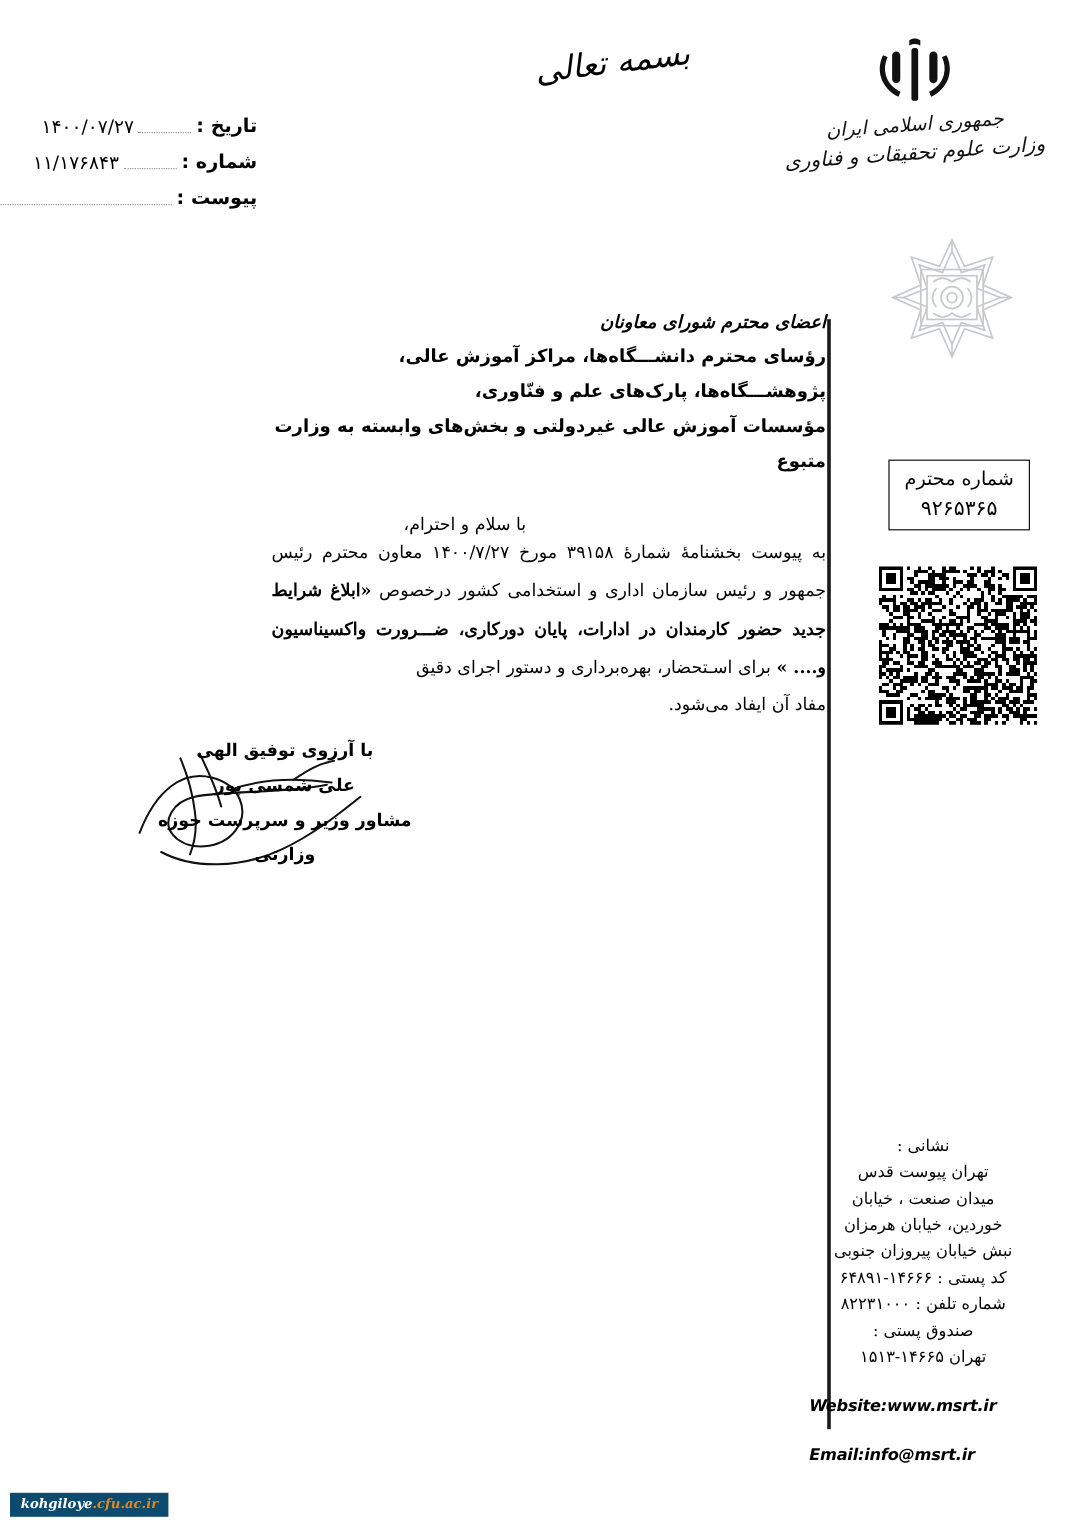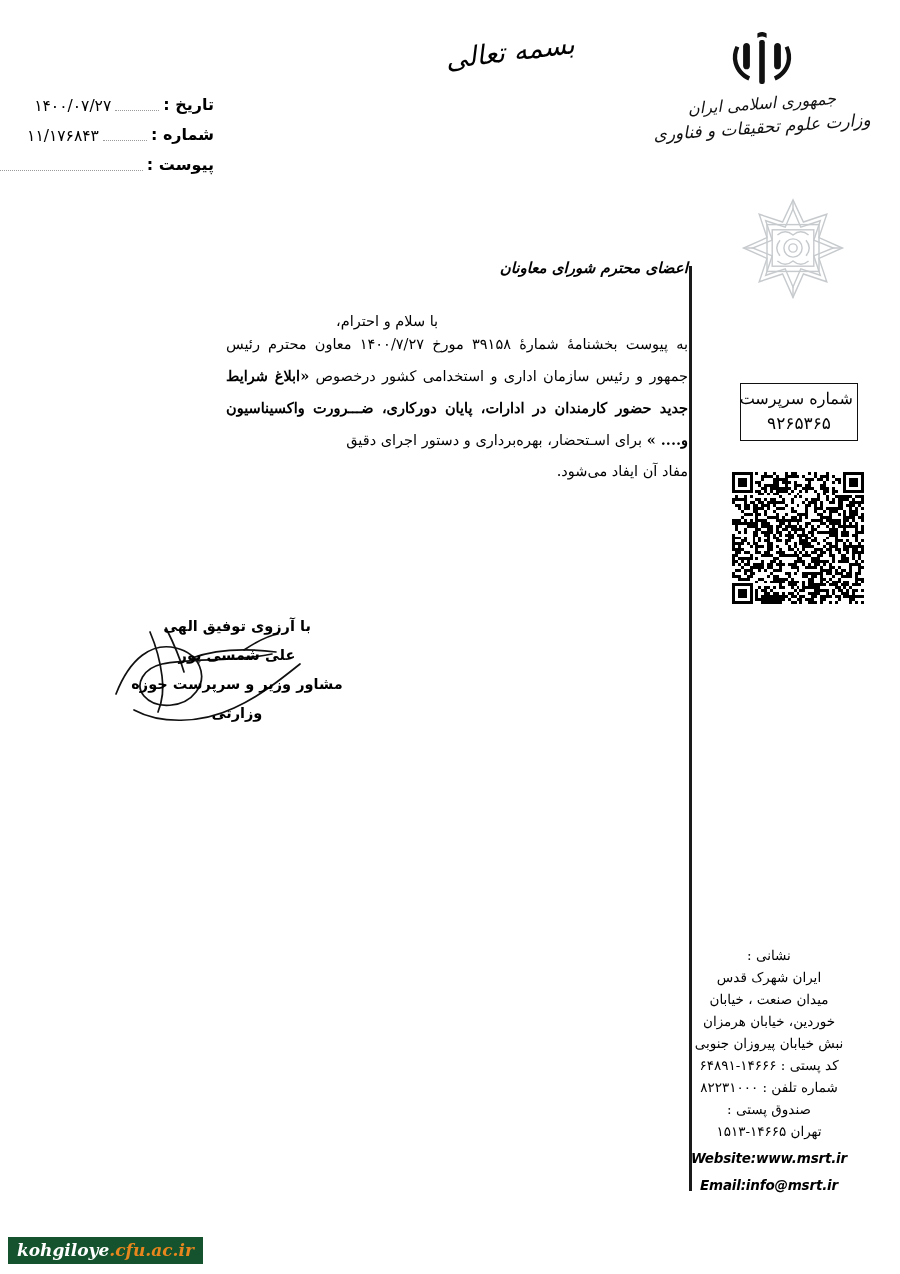--- a/index.html
+++ b/index.html
@@ -219,36 +219,36 @@
     letter-spacing: -0.2px;
     white-space: nowrap;
     text-align: center;
   }
   .address-row.web {
     font-family: "DejaVu Sans", "Liberation Sans", sans-serif;
     font-style: italic;
     font-weight: bold;
     font-size: 13.5px;
     direction: ltr;
-    text-align: center;
-    margin-top: 5px;
+    text-align: left;
+    margin-top: 19px;
   }
 
   
   .watermark {
     position: absolute;
     left: 8px;
     bottom: 10px;
-    background: #14532d;
+    background: #0c4a6e;
     padding: 3px 9px 4px 9px;
     direction: ltr;
     font-family: "DejaVu Serif", "Liberation Serif", serif;
     font-style: italic;
     font-weight: bold;
-    font-size: 17px;
+    font-size: 11px;
     white-space: nowrap;
   }
   .wm-a { color: #ffffff; }
   .wm-b { color: #e8861e; }
 </style>
 </head>
 <body>
 
 <div id="page">
 
@@ -301,32 +301,34 @@
       <path d="M60 34 q5 6 0 12"></path>
       <path d="M50 3 l0 8 M50 70 l0 8 M12 40 l8 0 M80 40 l8 0"></path>
     </g>
   </svg>
 
   <div class="divider"></div>
 
   <div class="letter">
     <div class="addressee">
       <div class="ln1">اعضای محترم شورای معاونان</div>
+      <div>رؤسای محترم دانشـــگاه‌ها، مراکز آموزش عالی، پژوهشـــگاه‌ها، پارک‌های علم و فنّاوری،</div>
+      <div>مؤسسات آموزش عالی غیردولتی و بخش‌های وابسته به وزارت متبوع</div>
     </div>
 
     <div class="salutation">با سلام و احترام،</div>
 
     <div class="bodytext">
       <span>به پیوست بخشنامهٔ شمارهٔ ۳۹۱۵۸ مورخ ۱۴۰۰/۷/۲۷ معاون محترم رئیس جمهور و رئیس سازمان اداری و استخدامی کشور درخصوص </span><b>«ابلاغ شرایط جدید حضور کارمندان در ادارات، پایان دورکاری، ضـــرورت واکسیناسیون و.... »</b><span> برای اسـتحضار، بهره‌برداری و دستور اجرای دقیق</span>
       <span class="tail">مفاد آن ایفاد می‌شود.</span>
     </div>
   </div>
 
   <div class="tracking-box">
-    <div class="tracking-label">شماره سرپرست</div>
+    <div class="tracking-label">شماره محترم</div>
     <div class="tracking-value">۹۲۶۵۳۶۵</div>
   </div>
 
   <svg class="qr" viewBox="0 0 45 45" shape-rendering="crispEdges">
     <rect width="45" height="45" fill="#ffffff"></rect>
     <g fill="#000000" id="qr-cells">
         <path d="M0 0h1v1h-1zM1 0h1v1h-1zM2 0h1v1h-1zM3 0h1v1h-1zM4 0h1v1h-1zM5 0h1v1h-1zM6 0h1v1h-1zM8 0h1v1h-1zM11 0h1v1h-1zM14 0h1v1h-1zM18 0h1v1h-1zM20 0h1v1h-1zM21 0h1v1h-1zM26 0h1v1h-1zM28 0h1v1h-1zM32 0h1v1h-1zM38 0h1v1h-1zM39 0h1v1h-1zM40 0h1v1h-1zM41 0h1v1h-1zM42 0h1v1h-1zM43 0h1v1h-1zM44 0h1v1h-1zM0 1h1v1h-1zM6 1h1v1h-1zM10 1h1v1h-1zM11 1h1v1h-1zM12 1h1v1h-1zM13 1h1v1h-1zM15 1h1v1h-1zM18 1h1v1h-1zM19 1h1v1h-1zM20 1h1v1h-1zM21 1h1v1h-1zM22 1h1v1h-1zM24 1h1v1h-1zM28 1h1v1h-1zM30 1h1v1h-1zM31 1h1v1h-1zM32 1h1v1h-1zM34 1h1v1h-1zM38 1h1v1h-1zM44 1h1v1h-1zM0 2h1v1h-1zM2 2h1v1h-1zM3 2h1v1h-1zM4 2h1v1h-1zM6 2h1v1h-1zM10 2h1v1h-1zM14 2h1v1h-1zM15 2h1v1h-1zM16 2h1v1h-1zM17 2h1v1h-1zM18 2h1v1h-1zM25 2h1v1h-1zM26 2h1v1h-1zM27 2h1v1h-1zM29 2h1v1h-1zM30 2h1v1h-1zM32 2h1v1h-1zM35 2h1v1h-1zM36 2h1v1h-1zM38 2h1v1h-1zM40 2h1v1h-1zM41 2h1v1h-1zM42 2h1v1h-1zM44 2h1v1h-1zM0 3h1v1h-1zM2 3h1v1h-1zM3 3h1v1h-1zM4 3h1v1h-1zM6 3h1v1h-1zM8 3h1v1h-1zM9 3h1v1h-1zM14 3h1v1h-1zM15 3h1v1h-1zM17 3h1v1h-1zM18 3h1v1h-1zM19 3h1v1h-1zM21 3h1v1h-1zM26 3h1v1h-1zM31 3h1v1h-1zM34 3h1v1h-1zM36 3h1v1h-1zM38 3h1v1h-1zM40 3h1v1h-1zM41 3h1v1h-1zM42 3h1v1h-1zM44 3h1v1h-1zM0 4h1v1h-1zM2 4h1v1h-1zM3 4h1v1h-1zM4 4h1v1h-1zM6 4h1v1h-1zM9 4h1v1h-1zM11 4h1v1h-1zM12 4h1v1h-1zM13 4h1v1h-1zM14 4h1v1h-1zM15 4h1v1h-1zM18 4h1v1h-1zM21 4h1v1h-1zM22 4h1v1h-1zM23 4h1v1h-1zM25 4h1v1h-1zM26 4h1v1h-1zM30 4h1v1h-1zM31 4h1v1h-1zM38 4h1v1h-1zM40 4h1v1h-1zM41 4h1v1h-1zM42 4h1v1h-1zM44 4h1v1h-1zM0 5h1v1h-1zM6 5h1v1h-1zM10 5h1v1h-1zM11 5h1v1h-1zM13 5h1v1h-1zM14 5h1v1h-1zM15 5h1v1h-1zM16 5h1v1h-1zM17 5h1v1h-1zM18 5h1v1h-1zM19 5h1v1h-1zM21 5h1v1h-1zM24 5h1v1h-1zM25 5h1v1h-1zM26 5h1v1h-1zM27 5h1v1h-1zM30 5h1v1h-1zM31 5h1v1h-1zM32 5h1v1h-1zM34 5h1v1h-1zM38 5h1v1h-1zM44 5h1v1h-1zM0 6h1v1h-1zM1 6h1v1h-1zM2 6h1v1h-1zM3 6h1v1h-1zM4 6h1v1h-1zM5 6h1v1h-1zM6 6h1v1h-1zM8 6h1v1h-1zM9 6h1v1h-1zM11 6h1v1h-1zM13 6h1v1h-1zM15 6h1v1h-1zM16 6h1v1h-1zM17 6h1v1h-1zM18 6h1v1h-1zM20 6h1v1h-1zM23 6h1v1h-1zM25 6h1v1h-1zM28 6h1v1h-1zM31 6h1v1h-1zM32 6h1v1h-1zM34 6h1v1h-1zM35 6h1v1h-1zM38 6h1v1h-1zM39 6h1v1h-1zM40 6h1v1h-1zM41 6h1v1h-1zM42 6h1v1h-1zM43 6h1v1h-1zM44 6h1v1h-1zM9 7h1v1h-1zM10 7h1v1h-1zM12 7h1v1h-1zM14 7h1v1h-1zM15 7h1v1h-1zM19 7h1v1h-1zM22 7h1v1h-1zM29 7h1v1h-1zM31 7h1v1h-1zM34 7h1v1h-1zM1 8h1v1h-1zM4 8h1v1h-1zM6 8h1v1h-1zM16 8h1v1h-1zM21 8h1v1h-1zM23 8h1v1h-1zM29 8h1v1h-1zM32 8h1v1h-1zM35 8h1v1h-1zM36 8h1v1h-1zM37 8h1v1h-1zM38 8h1v1h-1zM39 8h1v1h-1zM40 8h1v1h-1zM42 8h1v1h-1zM43 8h1v1h-1zM44 8h1v1h-1zM0 9h1v1h-1zM1 9h1v1h-1zM2 9h1v1h-1zM3 9h1v1h-1zM4 9h1v1h-1zM8 9h1v1h-1zM9 9h1v1h-1zM11 9h1v1h-1zM13 9h1v1h-1zM14 9h1v1h-1zM17 9h1v1h-1zM20 9h1v1h-1zM25 9h1v1h-1zM27 9h1v1h-1zM28 9h1v1h-1zM29 9h1v1h-1zM32 9h1v1h-1zM34 9h1v1h-1zM36 9h1v1h-1zM37 9h1v1h-1zM38 9h1v1h-1zM39 9h1v1h-1zM41 9h1v1h-1zM44 9h1v1h-1zM0 10h1v1h-1zM4 10h1v1h-1zM6 10h1v1h-1zM7 10h1v1h-1zM9 10h1v1h-1zM10 10h1v1h-1zM12 10h1v1h-1zM13 10h1v1h-1zM14 10h1v1h-1zM15 10h1v1h-1zM16 10h1v1h-1zM17 10h1v1h-1zM20 10h1v1h-1zM24 10h1v1h-1zM26 10h1v1h-1zM27 10h1v1h-1zM28 10h1v1h-1zM30 10h1v1h-1zM33 10h1v1h-1zM34 10h1v1h-1zM36 10h1v1h-1zM37 10h1v1h-1zM40 10h1v1h-1zM41 10h1v1h-1zM42 10h1v1h-1zM43 10h1v1h-1zM44 10h1v1h-1zM1 11h1v1h-1zM2 11h1v1h-1zM4 11h1v1h-1zM5 11h1v1h-1zM7 11h1v1h-1zM8 11h1v1h-1zM10 11h1v1h-1zM11 11h1v1h-1zM12 11h1v1h-1zM14 11h1v1h-1zM18 11h1v1h-1zM22 11h1v1h-1zM25 11h1v1h-1zM26 11h1v1h-1zM28 11h1v1h-1zM30 11h1v1h-1zM36 11h1v1h-1zM37 11h1v1h-1zM39 11h1v1h-1zM40 11h1v1h-1zM41 11h1v1h-1zM43 11h1v1h-1zM2 12h1v1h-1zM4 12h1v1h-1zM5 12h1v1h-1zM7 12h1v1h-1zM8 12h1v1h-1zM9 12h1v1h-1zM10 12h1v1h-1zM12 12h1v1h-1zM15 12h1v1h-1zM16 12h1v1h-1zM17 12h1v1h-1zM20 12h1v1h-1zM25 12h1v1h-1zM28 12h1v1h-1zM29 12h1v1h-1zM30 12h1v1h-1zM32 12h1v1h-1zM33 12h1v1h-1zM34 12h1v1h-1zM35 12h1v1h-1zM36 12h1v1h-1zM37 12h1v1h-1zM40 12h1v1h-1zM42 12h1v1h-1zM44 12h1v1h-1zM3 13h1v1h-1zM7 13h1v1h-1zM8 13h1v1h-1zM11 13h1v1h-1zM14 13h1v1h-1zM20 13h1v1h-1zM21 13h1v1h-1zM25 13h1v1h-1zM28 13h1v1h-1zM31 13h1v1h-1zM33 13h1v1h-1zM34 13h1v1h-1zM35 13h1v1h-1zM38 13h1v1h-1zM40 13h1v1h-1zM41 13h1v1h-1zM42 13h1v1h-1zM4 14h1v1h-1zM5 14h1v1h-1zM6 14h1v1h-1zM8 14h1v1h-1zM9 14h1v1h-1zM11 14h1v1h-1zM15 14h1v1h-1zM18 14h1v1h-1zM22 14h1v1h-1zM23 14h1v1h-1zM24 14h1v1h-1zM25 14h1v1h-1zM29 14h1v1h-1zM30 14h1v1h-1zM33 14h1v1h-1zM36 14h1v1h-1zM38 14h1v1h-1zM40 14h1v1h-1zM41 14h1v1h-1zM42 14h1v1h-1zM44 14h1v1h-1zM3 15h1v1h-1zM8 15h1v1h-1zM12 15h1v1h-1zM13 15h1v1h-1zM14 15h1v1h-1zM15 15h1v1h-1zM17 15h1v1h-1zM20 15h1v1h-1zM21 15h1v1h-1zM23 15h1v1h-1zM25 15h1v1h-1zM30 15h1v1h-1zM31 15h1v1h-1zM32 15h1v1h-1zM33 15h1v1h-1zM38 15h1v1h-1zM39 15h1v1h-1zM40 15h1v1h-1zM41 15h1v1h-1zM43 15h1v1h-1zM44 15h1v1h-1zM0 16h1v1h-1zM1 16h1v1h-1zM2 16h1v1h-1zM4 16h1v1h-1zM6 16h1v1h-1zM8 16h1v1h-1zM9 16h1v1h-1zM10 16h1v1h-1zM11 16h1v1h-1zM15 16h1v1h-1zM16 16h1v1h-1zM17 16h1v1h-1zM18 16h1v1h-1zM19 16h1v1h-1zM20 16h1v1h-1zM21 16h1v1h-1zM22 16h1v1h-1zM23 16h1v1h-1zM27 16h1v1h-1zM28 16h1v1h-1zM29 16h1v1h-1zM30 16h1v1h-1zM32 16h1v1h-1zM33 16h1v1h-1zM34 16h1v1h-1zM35 16h1v1h-1zM36 16h1v1h-1zM38 16h1v1h-1zM39 16h1v1h-1zM41 16h1v1h-1zM44 16h1v1h-1zM0 17h1v1h-1zM1 17h1v1h-1zM2 17h1v1h-1zM3 17h1v1h-1zM4 17h1v1h-1zM5 17h1v1h-1zM6 17h1v1h-1zM7 17h1v1h-1zM8 17h1v1h-1zM10 17h1v1h-1zM11 17h1v1h-1zM12 17h1v1h-1zM16 17h1v1h-1zM17 17h1v1h-1zM19 17h1v1h-1zM22 17h1v1h-1zM25 17h1v1h-1zM26 17h1v1h-1zM30 17h1v1h-1zM31 17h1v1h-1zM33 17h1v1h-1zM34 17h1v1h-1zM35 17h1v1h-1zM36 17h1v1h-1zM38 17h1v1h-1zM40 17h1v1h-1zM42 17h1v1h-1zM1 18h1v1h-1zM5 18h1v1h-1zM6 18h1v1h-1zM7 18h1v1h-1zM8 18h1v1h-1zM10 18h1v1h-1zM11 18h1v1h-1zM12 18h1v1h-1zM13 18h1v1h-1zM15 18h1v1h-1zM16 18h1v1h-1zM18 18h1v1h-1zM19 18h1v1h-1zM20 18h1v1h-1zM21 18h1v1h-1zM23 18h1v1h-1zM25 18h1v1h-1zM27 18h1v1h-1zM29 18h1v1h-1zM32 18h1v1h-1zM34 18h1v1h-1zM36 18h1v1h-1zM37 18h1v1h-1zM38 18h1v1h-1zM39 18h1v1h-1zM40 18h1v1h-1zM41 18h1v1h-1zM42 18h1v1h-1zM44 18h1v1h-1zM1 19h1v1h-1zM4 19h1v1h-1zM8 19h1v1h-1zM9 19h1v1h-1zM12 19h1v1h-1zM13 19h1v1h-1zM15 19h1v1h-1zM17 19h1v1h-1zM18 19h1v1h-1zM20 19h1v1h-1zM21 19h1v1h-1zM22 19h1v1h-1zM23 19h1v1h-1zM24 19h1v1h-1zM27 19h1v1h-1zM28 19h1v1h-1zM33 19h1v1h-1zM34 19h1v1h-1zM35 19h1v1h-1zM38 19h1v1h-1zM42 19h1v1h-1zM44 19h1v1h-1zM2 20h1v1h-1zM4 20h1v1h-1zM7 20h1v1h-1zM8 20h1v1h-1zM10 20h1v1h-1zM11 20h1v1h-1zM12 20h1v1h-1zM13 20h1v1h-1zM15 20h1v1h-1zM16 20h1v1h-1zM19 20h1v1h-1zM21 20h1v1h-1zM24 20h1v1h-1zM26 20h1v1h-1zM27 20h1v1h-1zM29 20h1v1h-1zM30 20h1v1h-1zM31 20h1v1h-1zM32 20h1v1h-1zM33 20h1v1h-1zM34 20h1v1h-1zM35 20h1v1h-1zM37 20h1v1h-1zM38 20h1v1h-1zM39 20h1v1h-1zM42 20h1v1h-1zM43 20h1v1h-1zM44 20h1v1h-1zM0 21h1v1h-1zM7 21h1v1h-1zM8 21h1v1h-1zM11 21h1v1h-1zM12 21h1v1h-1zM14 21h1v1h-1zM16 21h1v1h-1zM18 21h1v1h-1zM19 21h1v1h-1zM20 21h1v1h-1zM22 21h1v1h-1zM23 21h1v1h-1zM24 21h1v1h-1zM25 21h1v1h-1zM27 21h1v1h-1zM33 21h1v1h-1zM34 21h1v1h-1zM35 21h1v1h-1zM37 21h1v1h-1zM38 21h1v1h-1zM39 21h1v1h-1zM41 21h1v1h-1zM42 21h1v1h-1zM0 22h1v1h-1zM1 22h1v1h-1zM2 22h1v1h-1zM4 22h1v1h-1zM7 22h1v1h-1zM9 22h1v1h-1zM12 22h1v1h-1zM14 22h1v1h-1zM15 22h1v1h-1zM19 22h1v1h-1zM20 22h1v1h-1zM23 22h1v1h-1zM25 22h1v1h-1zM26 22h1v1h-1zM28 22h1v1h-1zM32 22h1v1h-1zM35 22h1v1h-1zM42 22h1v1h-1zM0 23h1v1h-1zM3 23h1v1h-1zM4 23h1v1h-1zM7 23h1v1h-1zM9 23h1v1h-1zM11 23h1v1h-1zM12 23h1v1h-1zM15 23h1v1h-1zM16 23h1v1h-1zM18 23h1v1h-1zM19 23h1v1h-1zM23 23h1v1h-1zM24 23h1v1h-1zM25 23h1v1h-1zM27 23h1v1h-1zM28 23h1v1h-1zM31 23h1v1h-1zM35 23h1v1h-1zM36 23h1v1h-1zM37 23h1v1h-1zM39 23h1v1h-1zM42 23h1v1h-1zM44 23h1v1h-1zM0 24h1v1h-1zM1 24h1v1h-1zM2 24h1v1h-1zM3 24h1v1h-1zM5 24h1v1h-1zM7 24h1v1h-1zM8 24h1v1h-1zM12 24h1v1h-1zM13 24h1v1h-1zM18 24h1v1h-1zM21 24h1v1h-1zM23 24h1v1h-1zM24 24h1v1h-1zM25 24h1v1h-1zM26 24h1v1h-1zM29 24h1v1h-1zM32 24h1v1h-1zM33 24h1v1h-1zM35 24h1v1h-1zM38 24h1v1h-1zM40 24h1v1h-1zM43 24h1v1h-1zM0 25h1v1h-1zM2 25h1v1h-1zM6 25h1v1h-1zM8 25h1v1h-1zM9 25h1v1h-1zM10 25h1v1h-1zM12 25h1v1h-1zM13 25h1v1h-1zM15 25h1v1h-1zM19 25h1v1h-1zM21 25h1v1h-1zM24 25h1v1h-1zM25 25h1v1h-1zM26 25h1v1h-1zM27 25h1v1h-1zM31 25h1v1h-1zM33 25h1v1h-1zM34 25h1v1h-1zM35 25h1v1h-1zM38 25h1v1h-1zM39 25h1v1h-1zM40 25h1v1h-1zM41 25h1v1h-1zM42 25h1v1h-1zM43 25h1v1h-1zM44 25h1v1h-1zM0 26h1v1h-1zM1 26h1v1h-1zM2 26h1v1h-1zM3 26h1v1h-1zM8 26h1v1h-1zM12 26h1v1h-1zM13 26h1v1h-1zM16 26h1v1h-1zM19 26h1v1h-1zM20 26h1v1h-1zM22 26h1v1h-1zM24 26h1v1h-1zM28 26h1v1h-1zM29 26h1v1h-1zM30 26h1v1h-1zM32 26h1v1h-1zM33 26h1v1h-1zM35 26h1v1h-1zM36 26h1v1h-1zM38 26h1v1h-1zM39 26h1v1h-1zM41 26h1v1h-1zM42 26h1v1h-1zM44 26h1v1h-1zM1 27h1v1h-1zM2 27h1v1h-1zM4 27h1v1h-1zM5 27h1v1h-1zM8 27h1v1h-1zM9 27h1v1h-1zM11 27h1v1h-1zM12 27h1v1h-1zM15 27h1v1h-1zM16 27h1v1h-1zM17 27h1v1h-1zM21 27h1v1h-1zM23 27h1v1h-1zM25 27h1v1h-1zM27 27h1v1h-1zM28 27h1v1h-1zM30 27h1v1h-1zM31 27h1v1h-1zM33 27h1v1h-1zM36 27h1v1h-1zM39 27h1v1h-1zM41 27h1v1h-1zM42 27h1v1h-1zM43 27h1v1h-1zM44 27h1v1h-1zM0 28h1v1h-1zM1 28h1v1h-1zM6 28h1v1h-1zM10 28h1v1h-1zM11 28h1v1h-1zM12 28h1v1h-1zM13 28h1v1h-1zM16 28h1v1h-1zM17 28h1v1h-1zM18 28h1v1h-1zM19 28h1v1h-1zM20 28h1v1h-1zM21 28h1v1h-1zM22 28h1v1h-1zM24 28h1v1h-1zM25 28h1v1h-1zM26 28h1v1h-1zM29 28h1v1h-1zM30 28h1v1h-1zM33 28h1v1h-1zM34 28h1v1h-1zM37 28h1v1h-1zM38 28h1v1h-1zM41 28h1v1h-1zM43 28h1v1h-1zM0 29h1v1h-1zM2 29h1v1h-1zM3 29h1v1h-1zM4 29h1v1h-1zM5 29h1v1h-1zM6 29h1v1h-1zM8 29h1v1h-1zM14 29h1v1h-1zM15 29h1v1h-1zM22 29h1v1h-1zM23 29h1v1h-1zM27 29h1v1h-1zM28 29h1v1h-1zM29 29h1v1h-1zM34 29h1v1h-1zM37 29h1v1h-1zM38 29h1v1h-1zM39 29h1v1h-1zM41 29h1v1h-1zM43 29h1v1h-1zM0 30h1v1h-1zM1 30h1v1h-1zM3 30h1v1h-1zM5 30h1v1h-1zM10 30h1v1h-1zM13 30h1v1h-1zM14 30h1v1h-1zM16 30h1v1h-1zM21 30h1v1h-1zM22 30h1v1h-1zM23 30h1v1h-1zM24 30h1v1h-1zM27 30h1v1h-1zM28 30h1v1h-1zM29 30h1v1h-1zM30 30h1v1h-1zM31 30h1v1h-1zM32 30h1v1h-1zM34 30h1v1h-1zM36 30h1v1h-1zM37 30h1v1h-1zM38 30h1v1h-1zM39 30h1v1h-1zM42 30h1v1h-1zM44 30h1v1h-1zM0 31h1v1h-1zM2 31h1v1h-1zM4 31h1v1h-1zM5 31h1v1h-1zM7 31h1v1h-1zM8 31h1v1h-1zM9 31h1v1h-1zM10 31h1v1h-1zM12 31h1v1h-1zM13 31h1v1h-1zM15 31h1v1h-1zM16 31h1v1h-1zM17 31h1v1h-1zM19 31h1v1h-1zM20 31h1v1h-1zM21 31h1v1h-1zM24 31h1v1h-1zM26 31h1v1h-1zM28 31h1v1h-1zM29 31h1v1h-1zM31 31h1v1h-1zM33 31h1v1h-1zM40 31h1v1h-1zM41 31h1v1h-1zM42 31h1v1h-1zM43 31h1v1h-1zM3 32h1v1h-1zM6 32h1v1h-1zM7 32h1v1h-1zM8 32h1v1h-1zM9 32h1v1h-1zM10 32h1v1h-1zM12 32h1v1h-1zM13 32h1v1h-1zM16 32h1v1h-1zM20 32h1v1h-1zM21 32h1v1h-1zM22 32h1v1h-1zM25 32h1v1h-1zM26 32h1v1h-1zM27 32h1v1h-1zM28 32h1v1h-1zM30 32h1v1h-1zM33 32h1v1h-1zM34 32h1v1h-1zM36 32h1v1h-1zM40 32h1v1h-1zM43 32h1v1h-1zM44 32h1v1h-1zM1 33h1v1h-1zM2 33h1v1h-1zM4 33h1v1h-1zM5 33h1v1h-1zM6 33h1v1h-1zM9 33h1v1h-1zM11 33h1v1h-1zM14 33h1v1h-1zM15 33h1v1h-1zM16 33h1v1h-1zM22 33h1v1h-1zM30 33h1v1h-1zM31 33h1v1h-1zM32 33h1v1h-1zM33 33h1v1h-1zM35 33h1v1h-1zM37 33h1v1h-1zM38 33h1v1h-1zM40 33h1v1h-1zM43 33h1v1h-1zM0 34h1v1h-1zM4 34h1v1h-1zM6 34h1v1h-1zM7 34h1v1h-1zM13 34h1v1h-1zM18 34h1v1h-1zM19 34h1v1h-1zM21 34h1v1h-1zM24 34h1v1h-1zM25 34h1v1h-1zM26 34h1v1h-1zM27 34h1v1h-1zM28 34h1v1h-1zM29 34h1v1h-1zM30 34h1v1h-1zM32 34h1v1h-1zM33 34h1v1h-1zM35 34h1v1h-1zM36 34h1v1h-1zM37 34h1v1h-1zM39 34h1v1h-1zM40 34h1v1h-1zM42 34h1v1h-1zM43 34h1v1h-1zM0 35h1v1h-1zM1 35h1v1h-1zM2 35h1v1h-1zM5 35h1v1h-1zM6 35h1v1h-1zM12 35h1v1h-1zM14 35h1v1h-1zM15 35h1v1h-1zM19 35h1v1h-1zM24 35h1v1h-1zM25 35h1v1h-1zM27 35h1v1h-1zM28 35h1v1h-1zM30 35h1v1h-1zM34 35h1v1h-1zM37 35h1v1h-1zM38 35h1v1h-1zM39 35h1v1h-1zM40 35h1v1h-1zM42 35h1v1h-1zM2 36h1v1h-1zM3 36h1v1h-1zM4 36h1v1h-1zM5 36h1v1h-1zM9 36h1v1h-1zM10 36h1v1h-1zM14 36h1v1h-1zM15 36h1v1h-1zM16 36h1v1h-1zM17 36h1v1h-1zM18 36h1v1h-1zM20 36h1v1h-1zM26 36h1v1h-1zM27 36h1v1h-1zM30 36h1v1h-1zM31 36h1v1h-1zM33 36h1v1h-1zM36 36h1v1h-1zM42 36h1v1h-1zM43 36h1v1h-1zM44 36h1v1h-1zM8 37h1v1h-1zM11 37h1v1h-1zM13 37h1v1h-1zM14 37h1v1h-1zM15 37h1v1h-1zM16 37h1v1h-1zM17 37h1v1h-1zM19 37h1v1h-1zM20 37h1v1h-1zM21 37h1v1h-1zM22 37h1v1h-1zM24 37h1v1h-1zM26 37h1v1h-1zM27 37h1v1h-1zM30 37h1v1h-1zM32 37h1v1h-1zM34 37h1v1h-1zM35 37h1v1h-1zM36 37h1v1h-1zM38 37h1v1h-1zM39 37h1v1h-1zM42 37h1v1h-1zM44 37h1v1h-1zM0 38h1v1h-1zM1 38h1v1h-1zM2 38h1v1h-1zM3 38h1v1h-1zM4 38h1v1h-1zM5 38h1v1h-1zM6 38h1v1h-1zM16 38h1v1h-1zM19 38h1v1h-1zM20 38h1v1h-1zM21 38h1v1h-1zM24 38h1v1h-1zM26 38h1v1h-1zM27 38h1v1h-1zM28 38h1v1h-1zM29 38h1v1h-1zM30 38h1v1h-1zM31 38h1v1h-1zM33 38h1v1h-1zM34 38h1v1h-1zM35 38h1v1h-1zM37 38h1v1h-1zM38 38h1v1h-1zM39 38h1v1h-1zM41 38h1v1h-1zM42 38h1v1h-1zM43 38h1v1h-1zM0 39h1v1h-1zM6 39h1v1h-1zM9 39h1v1h-1zM11 39h1v1h-1zM12 39h1v1h-1zM14 39h1v1h-1zM16 39h1v1h-1zM17 39h1v1h-1zM20 39h1v1h-1zM22 39h1v1h-1zM24 39h1v1h-1zM25 39h1v1h-1zM26 39h1v1h-1zM27 39h1v1h-1zM28 39h1v1h-1zM29 39h1v1h-1zM35 39h1v1h-1zM36 39h1v1h-1zM38 39h1v1h-1zM40 39h1v1h-1zM0 40h1v1h-1zM2 40h1v1h-1zM3 40h1v1h-1zM4 40h1v1h-1zM6 40h1v1h-1zM8 40h1v1h-1zM10 40h1v1h-1zM11 40h1v1h-1zM13 40h1v1h-1zM21 40h1v1h-1zM23 40h1v1h-1zM24 40h1v1h-1zM28 40h1v1h-1zM29 40h1v1h-1zM30 40h1v1h-1zM31 40h1v1h-1zM32 40h1v1h-1zM34 40h1v1h-1zM36 40h1v1h-1zM37 40h1v1h-1zM39 40h1v1h-1zM41 40h1v1h-1zM42 40h1v1h-1zM44 40h1v1h-1zM0 41h1v1h-1zM2 41h1v1h-1zM3 41h1v1h-1zM4 41h1v1h-1zM6 41h1v1h-1zM8 41h1v1h-1zM11 41h1v1h-1zM12 41h1v1h-1zM14 41h1v1h-1zM15 41h1v1h-1zM17 41h1v1h-1zM19 41h1v1h-1zM20 41h1v1h-1zM22 41h1v1h-1zM26 41h1v1h-1zM27 41h1v1h-1zM28 41h1v1h-1zM29 41h1v1h-1zM32 41h1v1h-1zM34 41h1v1h-1zM37 41h1v1h-1zM38 41h1v1h-1zM39 41h1v1h-1zM41 41h1v1h-1zM0 42h1v1h-1zM2 42h1v1h-1zM3 42h1v1h-1zM4 42h1v1h-1zM6 42h1v1h-1zM8 42h1v1h-1zM10 42h1v1h-1zM11 42h1v1h-1zM12 42h1v1h-1zM13 42h1v1h-1zM14 42h1v1h-1zM15 42h1v1h-1zM16 42h1v1h-1zM17 42h1v1h-1zM18 42h1v1h-1zM20 42h1v1h-1zM21 42h1v1h-1zM23 42h1v1h-1zM24 42h1v1h-1zM27 42h1v1h-1zM28 42h1v1h-1zM30 42h1v1h-1zM31 42h1v1h-1zM32 42h1v1h-1zM33 42h1v1h-1zM35 42h1v1h-1zM36 42h1v1h-1zM38 42h1v1h-1zM39 42h1v1h-1zM40 42h1v1h-1zM41 42h1v1h-1zM42 42h1v1h-1zM43 42h1v1h-1zM44 42h1v1h-1zM0 43h1v1h-1zM6 43h1v1h-1zM8 43h1v1h-1zM9 43h1v1h-1zM10 43h1v1h-1zM11 43h1v1h-1zM12 43h1v1h-1zM13 43h1v1h-1zM14 43h1v1h-1zM15 43h1v1h-1zM16 43h1v1h-1zM17 43h1v1h-1zM19 43h1v1h-1zM22 43h1v1h-1zM23 43h1v1h-1zM25 43h1v1h-1zM26 43h1v1h-1zM27 43h1v1h-1zM30 43h1v1h-1zM31 43h1v1h-1zM36 43h1v1h-1zM40 43h1v1h-1zM41 43h1v1h-1zM0 44h1v1h-1zM1 44h1v1h-1zM2 44h1v1h-1zM3 44h1v1h-1zM4 44h1v1h-1zM5 44h1v1h-1zM6 44h1v1h-1zM10 44h1v1h-1zM11 44h1v1h-1zM12 44h1v1h-1zM13 44h1v1h-1zM14 44h1v1h-1zM15 44h1v1h-1zM16 44h1v1h-1zM20 44h1v1h-1zM21 44h1v1h-1zM23 44h1v1h-1zM26 44h1v1h-1zM27 44h1v1h-1zM28 44h1v1h-1zM30 44h1v1h-1zM33 44h1v1h-1zM35 44h1v1h-1zM40 44h1v1h-1zM42 44h1v1h-1zM44 44h1v1h-1z"></path>
       </g>
   </svg>
 
@@ -342,21 +344,21 @@
   </svg>
 
   <div class="signature">
     <div class="sig-line">با آرزوی توفیق الهی</div>
     <div class="sig-line">علی شمسی پور</div>
     <div class="sig-line">مشاور وزیر و سرپرست حوزه وزارتی</div>
   </div>
 
   <div class="address">
     <div class="address-row">نشانی :</div>
-    <div class="address-row">ایران شهرک قدس</div>
+    <div class="address-row">تهران پیوست قدس</div>
     <div class="address-row">میدان صنعت ، خیابان</div>
     <div class="address-row">خوردین، خیابان هرمزان</div>
     <div class="address-row">نبش خیابان پیروزان جنوبی</div>
     <div class="address-row">کد پستی : ۱۴۶۶۶-۶۴۸۹۱</div>
     <div class="address-row">شماره تلفن : ۸۲۲۳۱۰۰۰</div>
     <div class="address-row">صندوق پستی :</div>
     <div class="address-row">تهران ۱۴۶۶۵-۱۵۱۳</div>
     <div class="address-row web">Website:www.msrt.ir</div>
     <div class="address-row web">Email:info@msrt.ir</div>
   </div>

